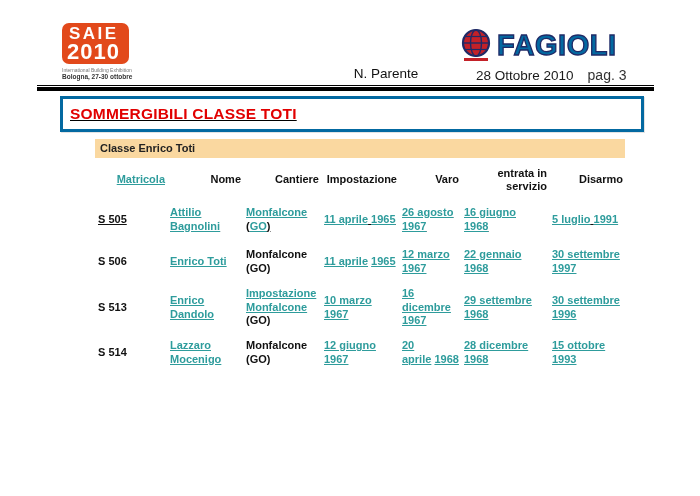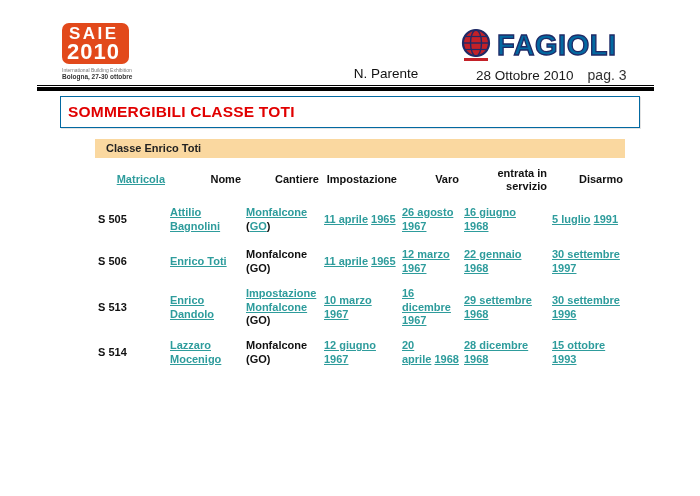--- a/index.html
+++ b/index.html
@@ -23,31 +23,31 @@
                 color:#0369a1;-webkit-text-stroke:1.3px #1F2A66;letter-spacing:0.5px;}
   .dateline{position:absolute;left:476px;top:66px;color:#1a1a1a;}
   .dateline .dt{font-size:13.5px;}
   .dateline .pg{font-size:14px;margin-left:14px;color:#333;}
 
   .hrule{position:absolute;left:37px;top:85px;width:617px;height:6px;
          background:linear-gradient(#000 0 1px,#fff 1px 2.5px,#000 2.5px 6px);}
 
   
   .title-box{position:absolute;left:60px;top:96px;width:578px;height:30px;background:#fff;
-             border:1px solid #0369a1;box-shadow:1px 1px 0 #e3e3e3;}
+             border:3px solid #0369a1;box-shadow:1px 1px 0 #e3e3e3;text-decoration:underline;}
   .title-box span{display:block;margin-left:7px;line-height:29px;font-size:15.5px;
                   font-weight:bold;color:#E10000;letter-spacing:0.2px;}
 
   
   .toti-table{position:absolute;left:95px;top:139px;width:530px;font-size:11px;font-weight:bold;color:#111;}
-  .banner{height:19px;line-height:19px;padding-left:11px;background:#FAD8A0;color:#222;}
+  .banner{height:19px;line-height:19px;padding-left:5px;background:#FAD8A0;color:#222;}
   .trow{display:grid;grid-template-columns:72px 76px 78px 78px 62px 88px 76px;align-items:center;}
   .trow .cell{padding-left:3px;padding-right:2px;line-height:13.5px;}
   .thead{height:38px;margin-top:3px;text-align:right;}
-  .r0{height:41px;} .r1{height:43px;} .r2{height:49px;} .r3{height:41px;}
+  .r0{height:41px;text-decoration:underline;} .r1{height:43px;} .r2{height:49px;} .r3{height:41px;}
   a.wlink{color:#2E9C9C;text-decoration:underline;cursor:pointer;}
 </style>
 </head>
 <body>
 
 <div class="stage">
 
   <div class="saie-logo">
     <div class="saie-l1">SAIE</div>
     <div class="saie-l2">2010</div>

